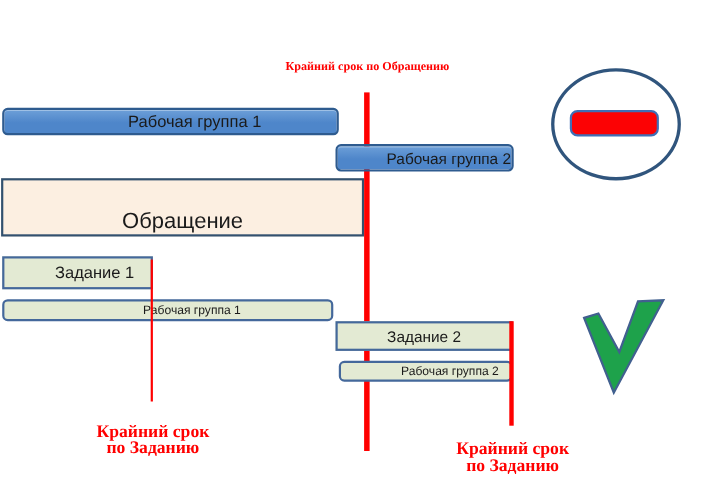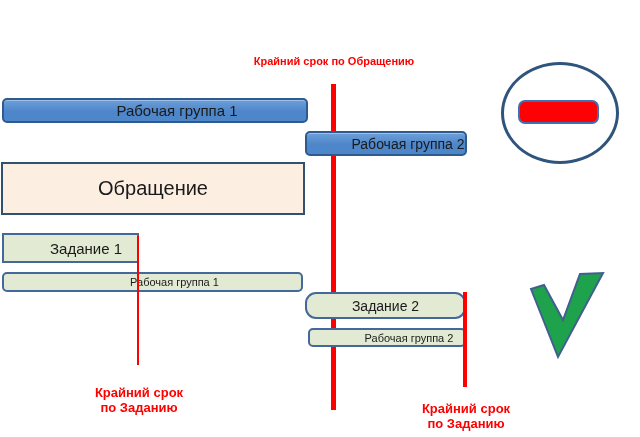--- a/index.html
+++ b/index.html
@@ -25,23 +25,24 @@
 
   
   .deadline-label {
     color: var(--deadline-red);
     font-weight: bold;
     text-align: center;
     white-space: nowrap;
     transform: translateX(-50%);
     z-index: 4;
     line-height: 15px;
+    font-family: Liberation Serif, serif;
   }
   .deadline-label.top { font-size: 11px; }
-  .deadline-label.bottom { font-size: 13px; }
+  .deadline-label.bottom { font-size: 16px; }
 
   
   .bar {
     display: flex;
     align-items: center;
     justify-content: center;
     color: var(--text-black);
     z-index: 2;
   }
   .bar.blue {
@@ -56,21 +57,21 @@
     z-index: 0;
     font-size: 20px;
   }
   .bar.green {
     background: var(--green-bar-fill);
     border: 2px solid var(--green-bar-border);
   }
   .bar.rounded { border-radius: 5px; padding-left: 44px; }
 
   .fs15 { font-size: 15px; }
-  .fs14 { font-size: 14px; border-radius: 11px; }
+  .fs14 { font-size: 14px; }
   .fs11 { font-size: 11px; }
 
   
   .no-entry-circle {
     border: 3px solid var(--circle-stroke);
     border-radius: 50%;
     background: transparent;
     z-index: 2;
   }
   .no-entry-bar {
@@ -103,21 +104,21 @@
   <div class="abs deadline-line thin" style="left:463px; top:292px; width:4px; height:95px;"></div>
 
   <div class="abs bar blue rounded fs15" style="left:2px; top:98px; width:306px; height:25px;">
     <span>Рабочая группа 1</span>
   </div>
 
   <div class="abs bar blue rounded fs14" style="left:305px; top:131px; width:162px; height:25px;">
     <span>Рабочая группа 2</span>
   </div>
 
-  <div class="abs bar request" style="left:1px; top:162px; width:304px; height:53px;">
+  <div class="abs bar request" style="left:1px; top:162px; width:330px; height:53px;align-items:flex-end;">
     <span>Обращение</span>
   </div>
 
   <div class="abs bar green fs15" style="left:2px; top:233px; width:137px; height:30px;padding-left:31px;">
     <span>Задание 1</span>
   </div>
 
   <div class="abs bar green rounded fs11" style="left:2px; top:272px; width:301px; height:20px;">
     <span>Рабочая группа 1</span>
   </div>

